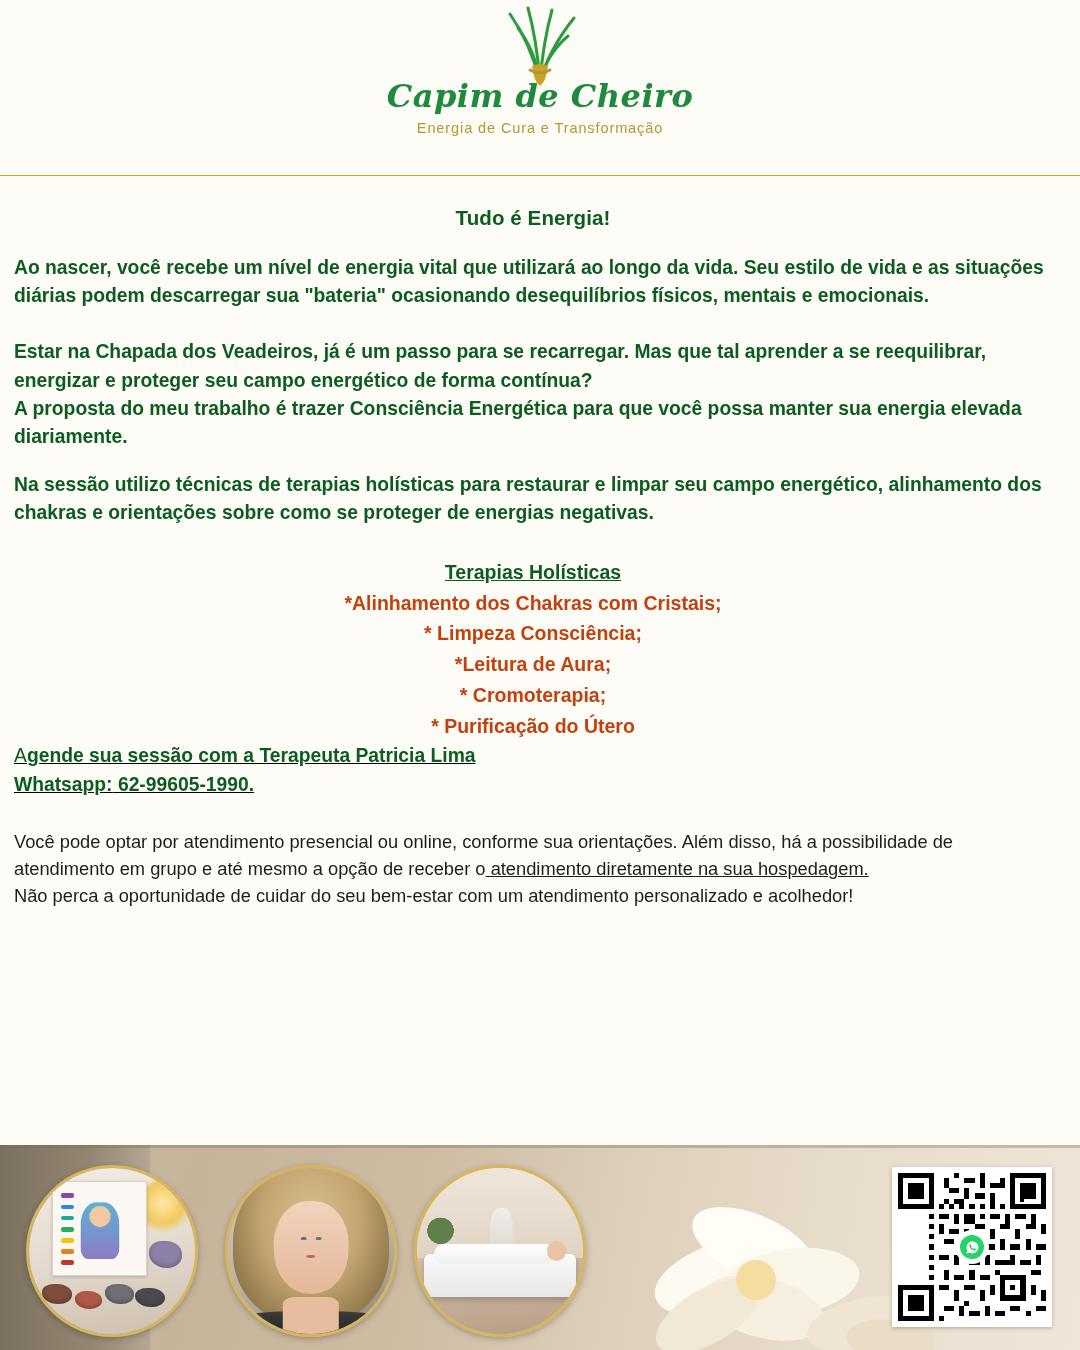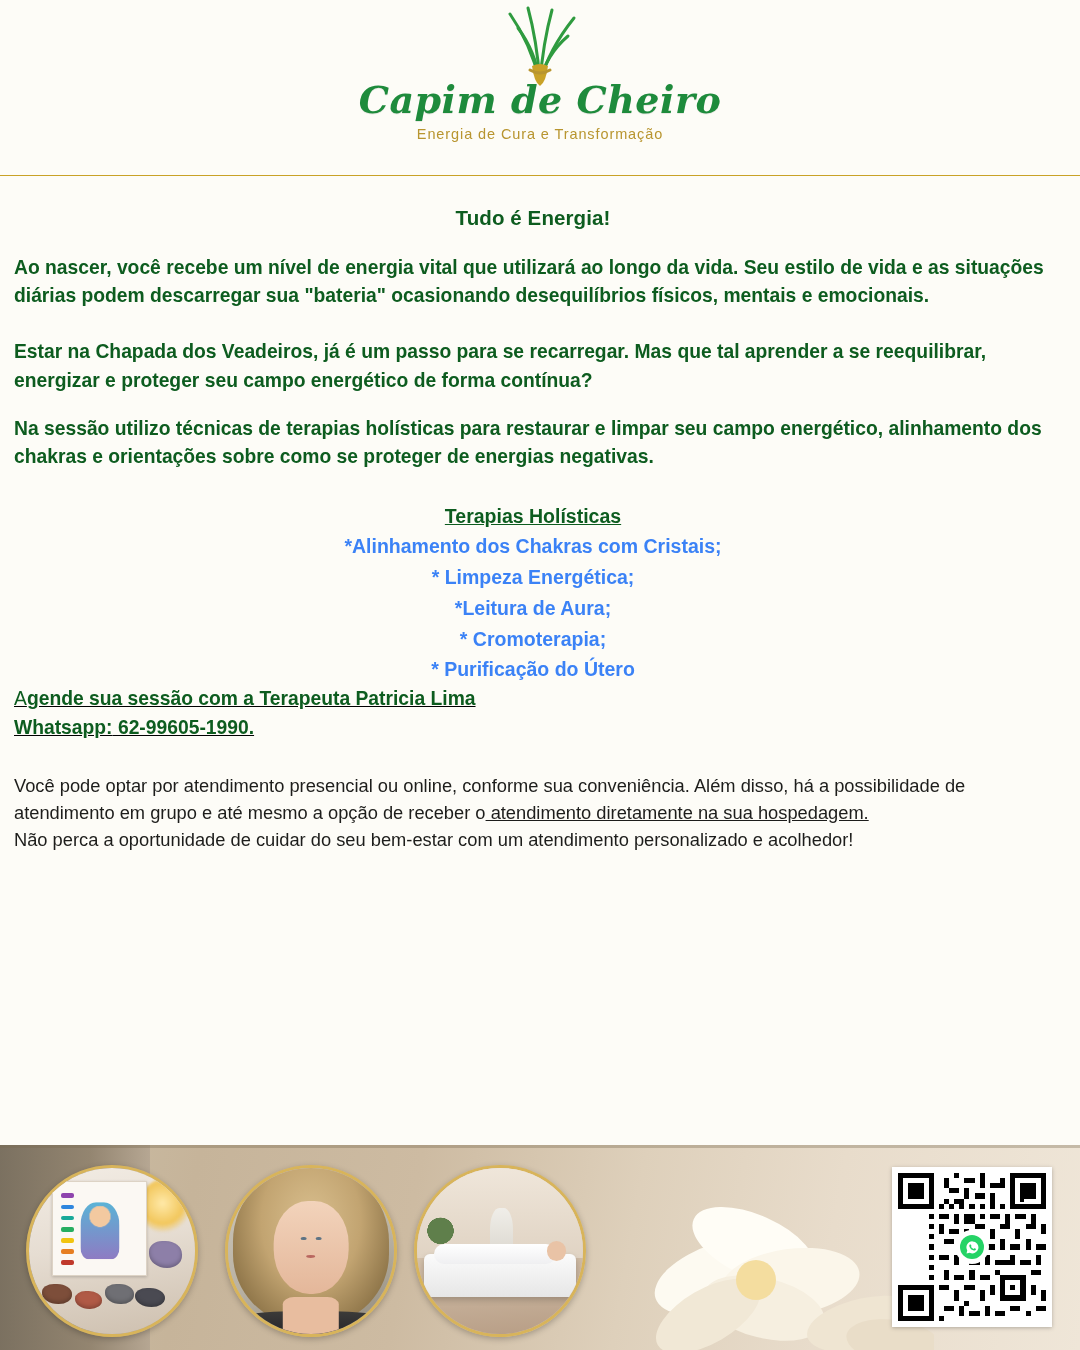--- a/index.html
+++ b/index.html
@@ -42,21 +42,21 @@
     width: 120px;
     height: 80px;
     position: relative;
     margin-bottom: -6px;
   }
   .grass-mark svg { display: block; }
   .logo-name {
     font-family: "DejaVu Serif", serif;
     font-style: italic;
     font-weight: bold;
-    font-size: 38px;
+    font-size: 32px;
     color: #1e8b3c;
     letter-spacing: 0.5px;
     line-height: 1.05;
     text-shadow: 0 1px 0 rgba(0,0,0,0.08);
   }
   .logo-tag {
     font-family: "Liberation Sans", sans-serif;
     font-size: 14.5px;
     color: #b8952f;
     letter-spacing: 0.9px;
@@ -94,21 +94,21 @@
   .list-head {
     font-size: 19.5px;
     font-weight: bold;
     color: #0d5c1f;
     text-decoration: underline;
     line-height: 1.55;
   }
   .list-item {
     font-size: 19.5px;
     font-weight: bold;
-    color: #3b82f6;
+    color: #c2410c;
     line-height: 1.58;
   }
 
   .contact {
     text-decoration: underline;
   }
   .contact-line {
     font-size: 19.3px;
     color: #0d5c1f;
     line-height: 1.5;
@@ -308,42 +308,43 @@
       <div class="logo-tag">Energia de Cura e Transformação</div>
     </div>
   </div>
 
   <div class="content">
 
     <div class="doc-title">Tudo é Energia!</div>
 
     <p class="para first">Ao nascer, você recebe um nível de energia vital que utilizará ao longo da vida. Seu estilo de vida e as situações diárias podem descarregar sua "bateria" ocasionando desequilíbrios físicos, mentais e emocionais.</p>
     <p class="para second"> Estar na Chapada dos Veadeiros, já é um passo para se recarregar. Mas que tal aprender a se reequilibrar, energizar e proteger seu campo energético de forma contínua?</p>
+    <p class="para third">A proposta do meu trabalho é trazer Consciência Energética para que você possa manter sua energia elevada diariamente.</p>
     <p class="para fourth"> Na sessão utilizo técnicas de terapias holísticas para restaurar e limpar seu campo energético, alinhamento dos chakras  e orientações sobre como se proteger de energias negativas.</p>
 
     <div class="list-block">
       <div class="list-head">Terapias Holísticas</div>
       <div class="list-item">*Alinhamento dos Chakras com Cristais;</div>
-      <div class="list-item">* Limpeza Energética;</div>
+      <div class="list-item">* Limpeza Consciência;</div>
       <div class="list-item">*Leitura de Aura;</div>
       <div class="list-item">* Cromoterapia;</div>
       <div class="list-item">* Purificação do Útero</div>
     </div>
 
     <div class="contact">
       <div class="contact-line">
         <span class="thin">A</span><b>gende sua sessão com a Terapeuta  Patricia Lima</b>
       </div>
       <div class="contact-line">
         <b> Whatsapp:</b><b>  62-99605-1990.</b>
       </div>
     </div>
 
     <div class="closing">
-      <p><span>Você pode optar por atendimento presencial ou online, conforme sua conveniência. Além disso, há a possibilidade de atendimento em grupo e até mesmo a opção de receber o</span><span class="u"> atendimento diretamente na sua hospedagem.</span></p>
+      <p><span>Você pode optar por atendimento presencial ou online, conforme sua orientações. Além disso, há a possibilidade de atendimento em grupo e até mesmo a opção de receber o</span><span class="u"> atendimento diretamente na sua hospedagem.</span></p>
       <p> Não perca a oportunidade de cuidar do seu bem-estar com um atendimento personalizado e acolhedor!</p>
     </div>
 
   </div>
 
   <div class="footer">
     <div class="footer-left-dark"></div>
     <div class="footer-top-line"></div>
 
     <div class="circ circ1">

